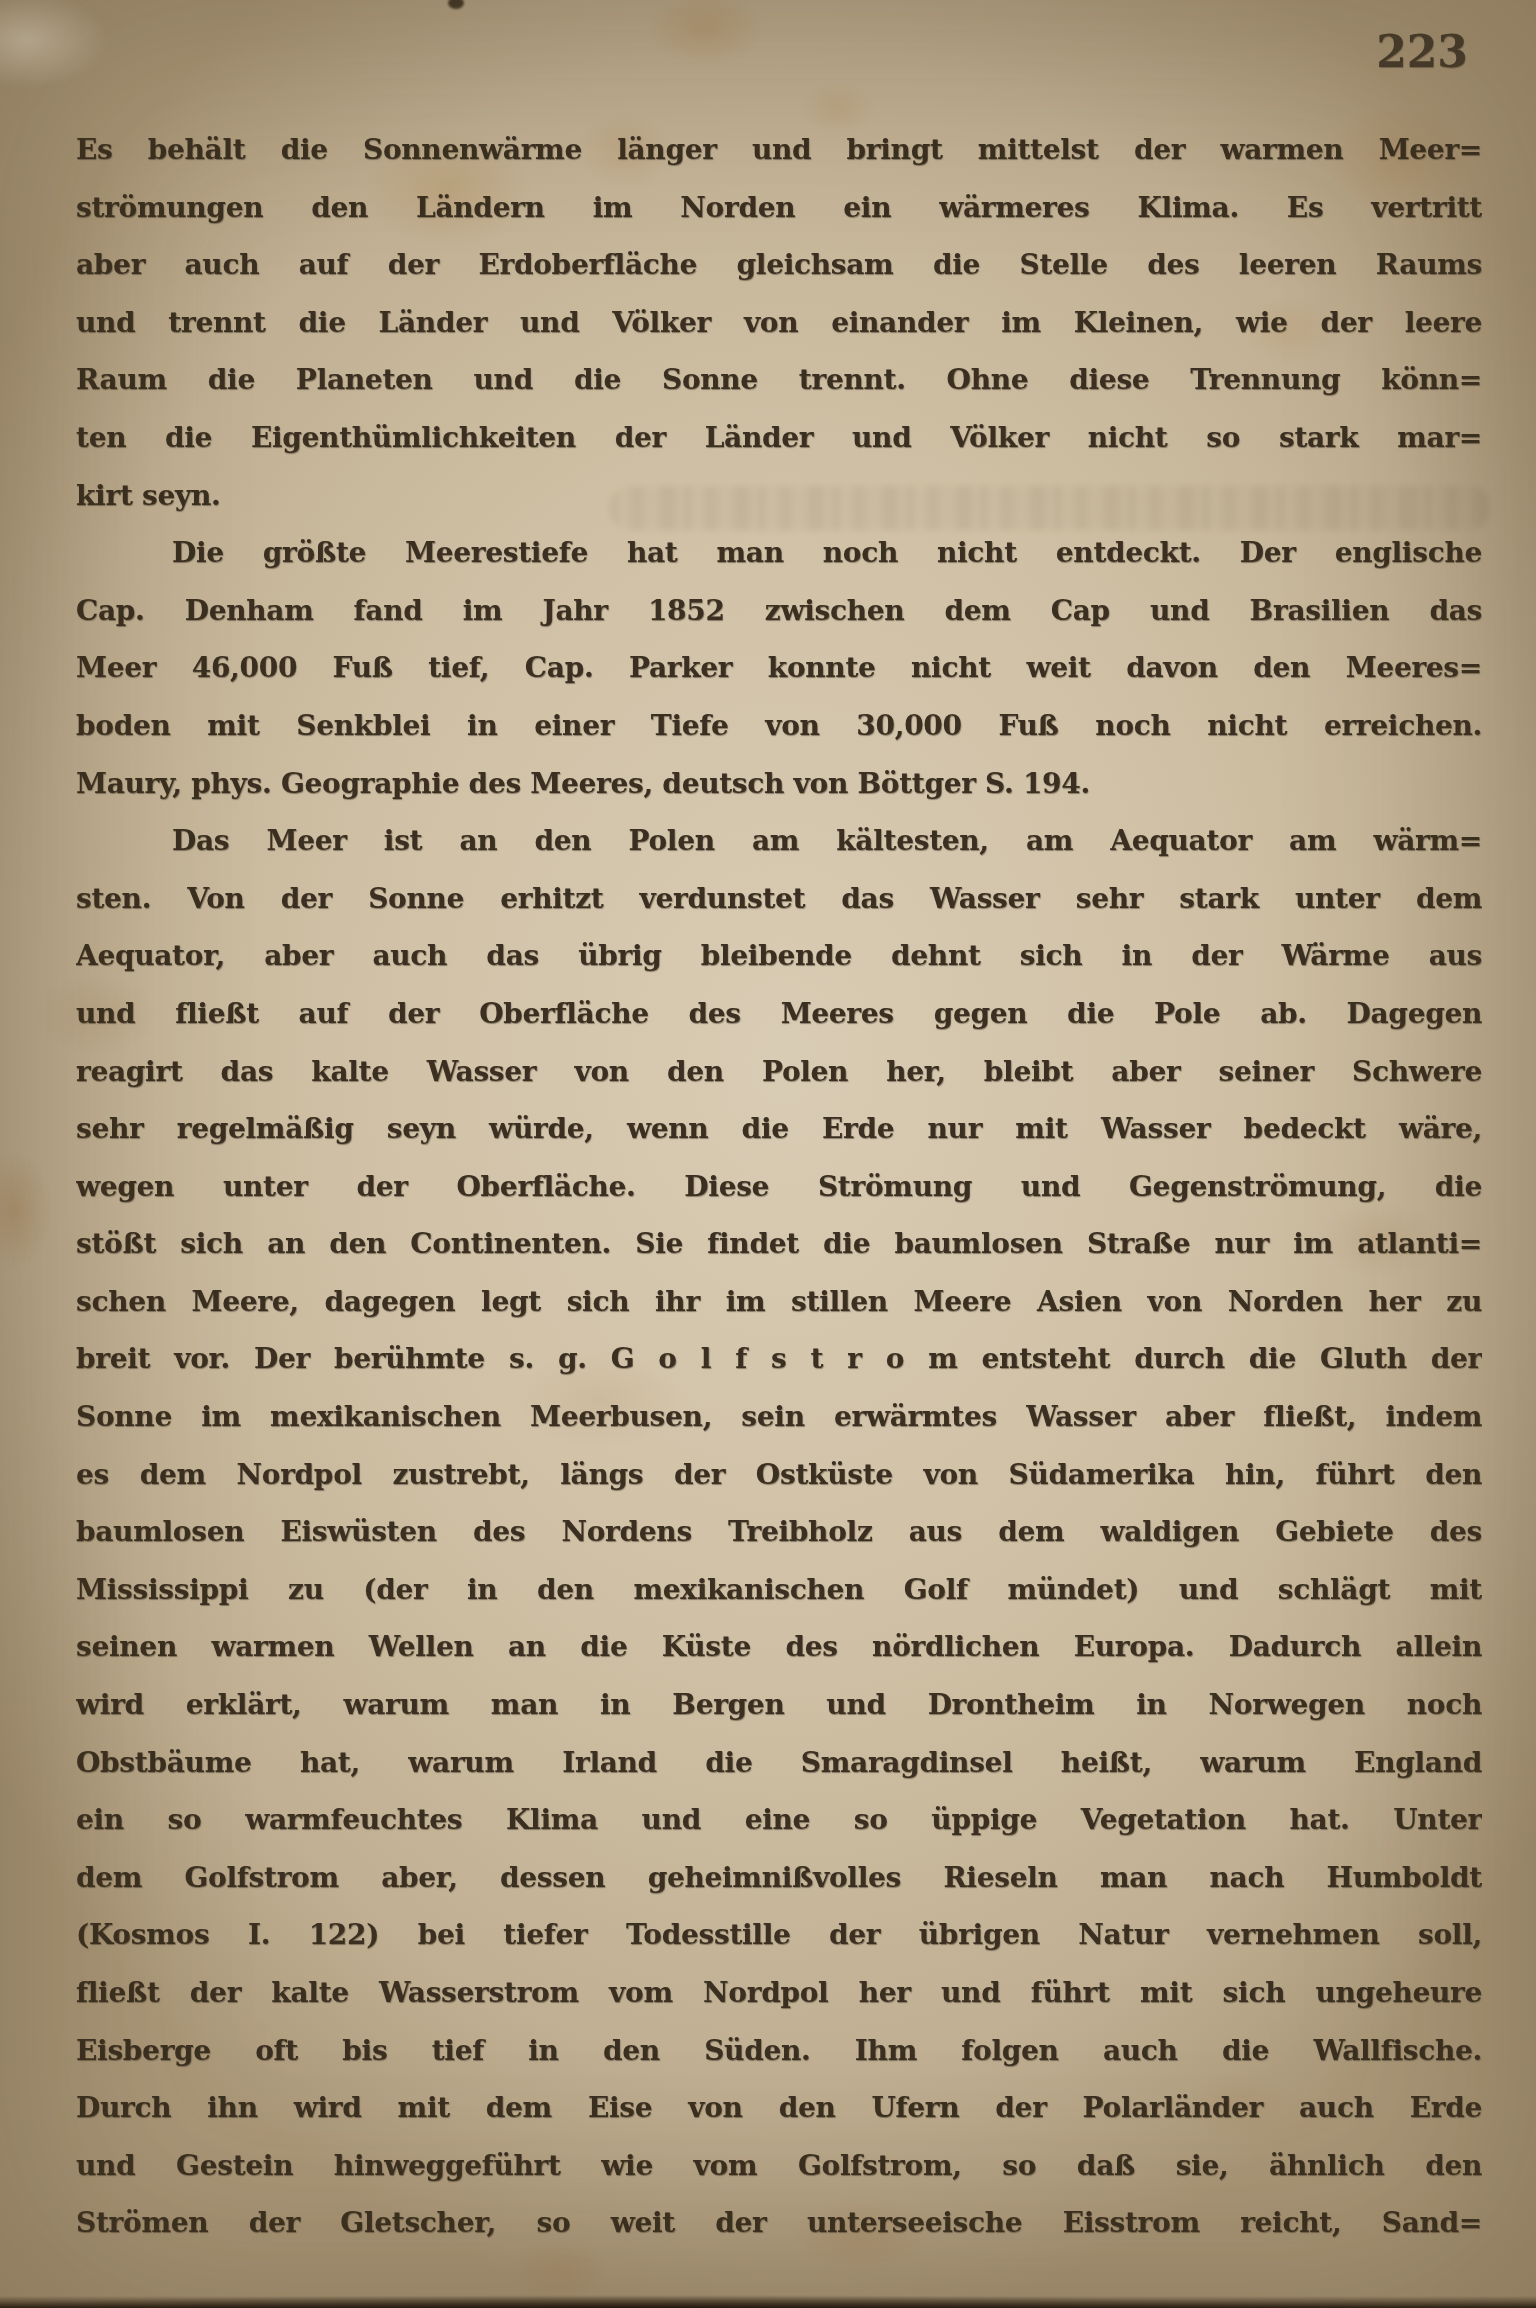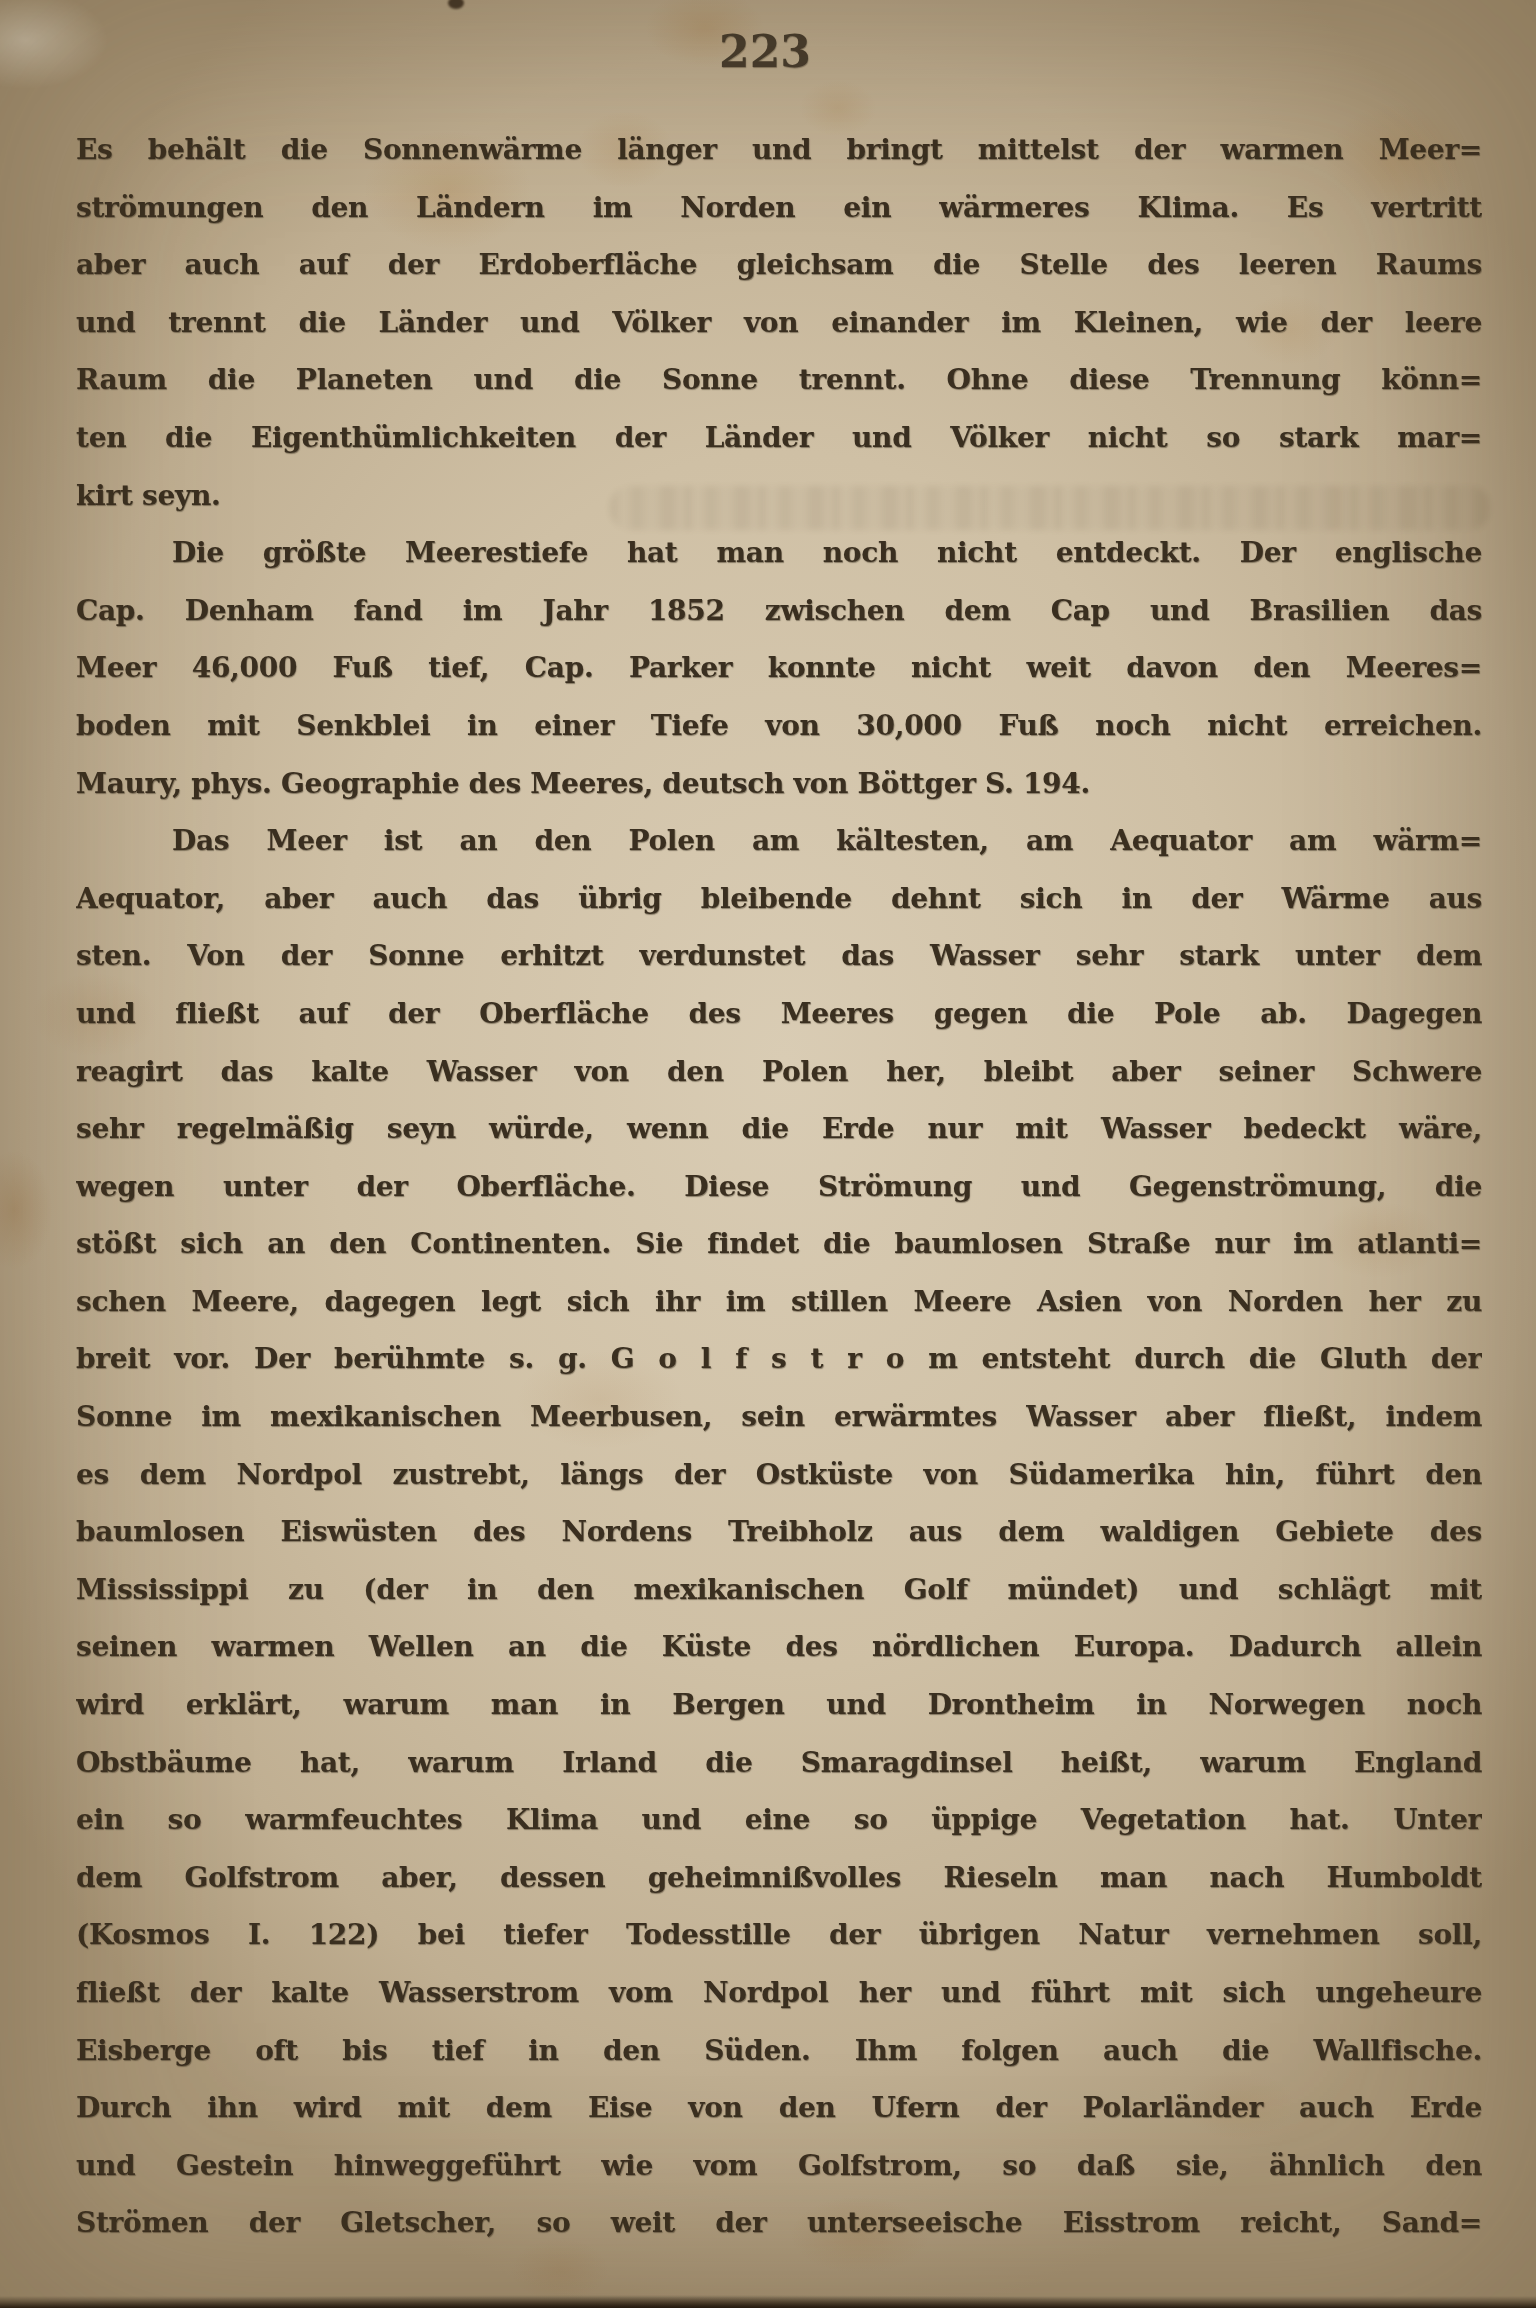--- a/index.html
+++ b/index.html
@@ -65,21 +65,21 @@
     width: 16px; height: 12px;
     background: rgba(40,28,16,.8);
     border-radius: 50%;
     filter: blur(1.2px);
   }
   .pagenum {
     position: absolute;
     left: 76px; top: 26px;
     width: 1406px;
     transform: translateX(-14px);
-    text-align: center;
+    text-align: right;
     font-family: "DejaVu Serif", "Liberation Serif", serif;
     font-size: 44px;
     font-weight: 700;
     color: var(--num-ink, #453b2d);
     text-shadow: 0.5px 0.8px 1px rgba(60,50,35,.45);
   }
   .body-text {
     position: absolute;
     left: 76px; top: 121px;
     width: 1406px;
@@ -122,22 +122,22 @@
       <div class="line just">und trennt die Länder und Völker von einander im Kleinen, wie der leere</div>
       <div class="line just">Raum die Planeten und die Sonne trennt. Ohne diese Trennung könn=</div>
       <div class="line just">ten die Eigenthümlichkeiten der Länder und Völker nicht so stark mar=</div>
       <div class="line left">kirt seyn.</div>
       <div class="line just indent">Die größte Meerestiefe hat man noch nicht entdeckt. Der englische</div>
       <div class="line just">Cap. Denham fand im Jahr 1852 zwischen dem Cap und Brasilien das</div>
       <div class="line just">Meer 46,000 Fuß tief, Cap. Parker konnte nicht weit davon den Meeres=</div>
       <div class="line just">boden mit Senkblei in einer Tiefe von 30,000 Fuß noch nicht erreichen.</div>
       <div class="line left">Maury, phys. Geographie des Meeres, deutsch von Böttger S. 194.</div>
       <div class="line just indent">Das Meer ist an den Polen am kältesten, am Aequator am wärm=</div>
+      <div class="line just">sten. Von der Sonne erhitzt verdunstet das Wasser sehr stark unter dem</div>
       <div class="line just">Aequator, aber auch das übrig bleibende dehnt sich in der Wärme aus</div>
-      <div class="line just">sten. Von der Sonne erhitzt verdunstet das Wasser sehr stark unter dem</div>
       <div class="line just">und fließt auf der Oberfläche des Meeres gegen die Pole ab. Dagegen</div>
       <div class="line just">reagirt das kalte Wasser von den Polen her, bleibt aber seiner Schwere</div>
       <div class="line just">sehr regelmäßig seyn würde, wenn die Erde nur mit Wasser bedeckt wäre,</div>
       <div class="line just">wegen unter der Oberfläche. Diese Strömung und Gegenströmung, die</div>
       <div class="line just">stößt sich an den Continenten. Sie findet die baumlosen Straße nur im atlanti=</div>
       <div class="line just">schen Meere, dagegen legt sich ihr im stillen Meere Asien von Norden her zu</div>
       <div class="line just">breit vor. Der berühmte s. g. G o l f s t r o m entsteht durch die Gluth der</div>
       <div class="line just">Sonne im mexikanischen Meerbusen, sein erwärmtes Wasser aber fließt, indem</div>
       <div class="line just">es dem Nordpol zustrebt, längs der Ostküste von Südamerika hin, führt den</div>
       <div class="line just">baumlosen Eiswüsten des Nordens Treibholz aus dem waldigen Gebiete des</div>

